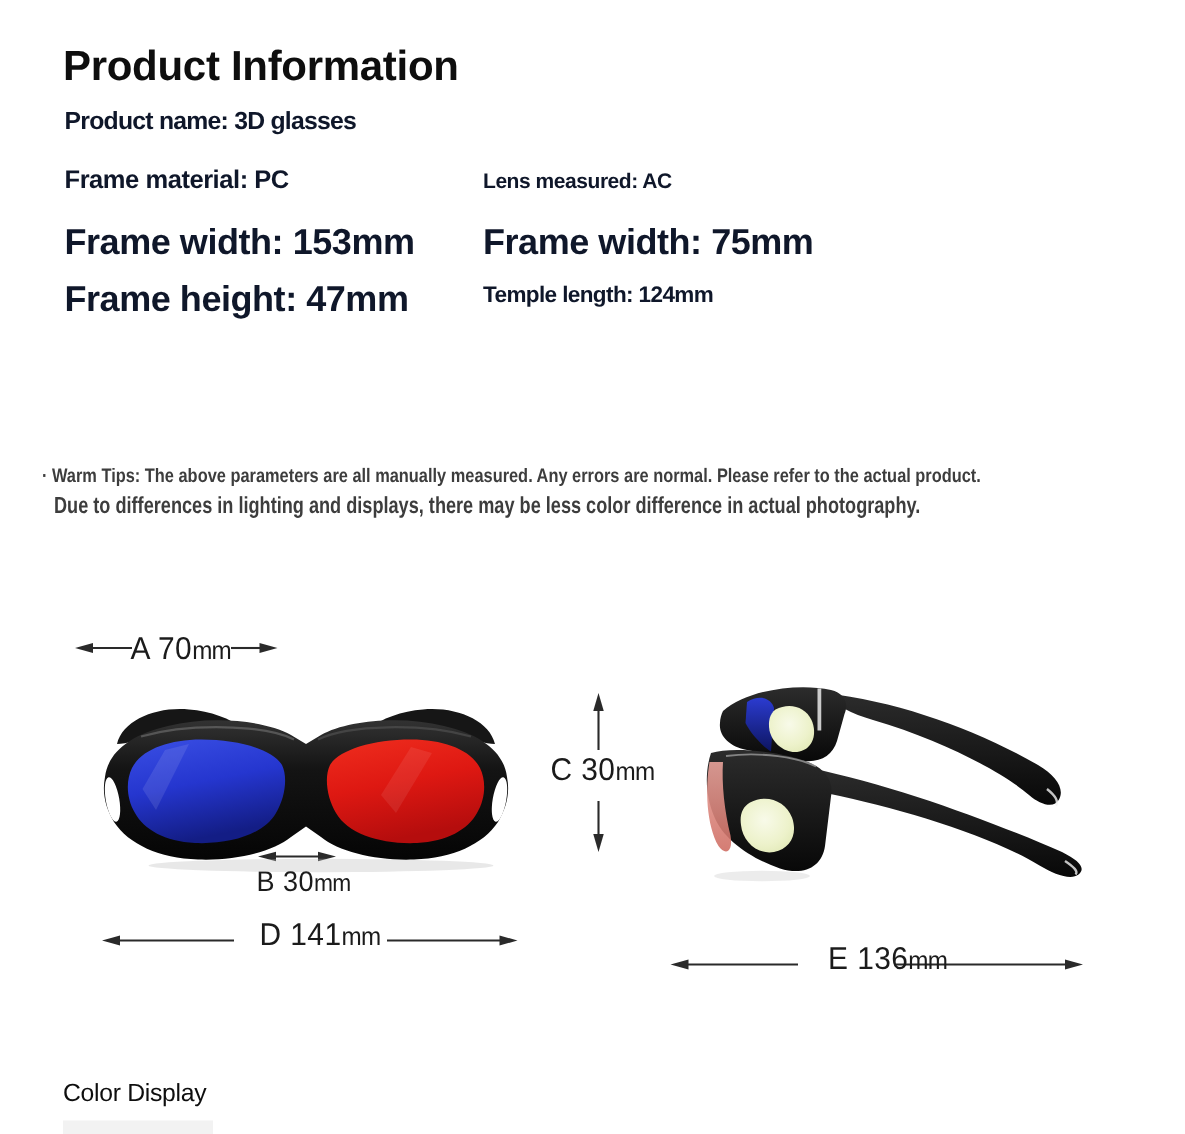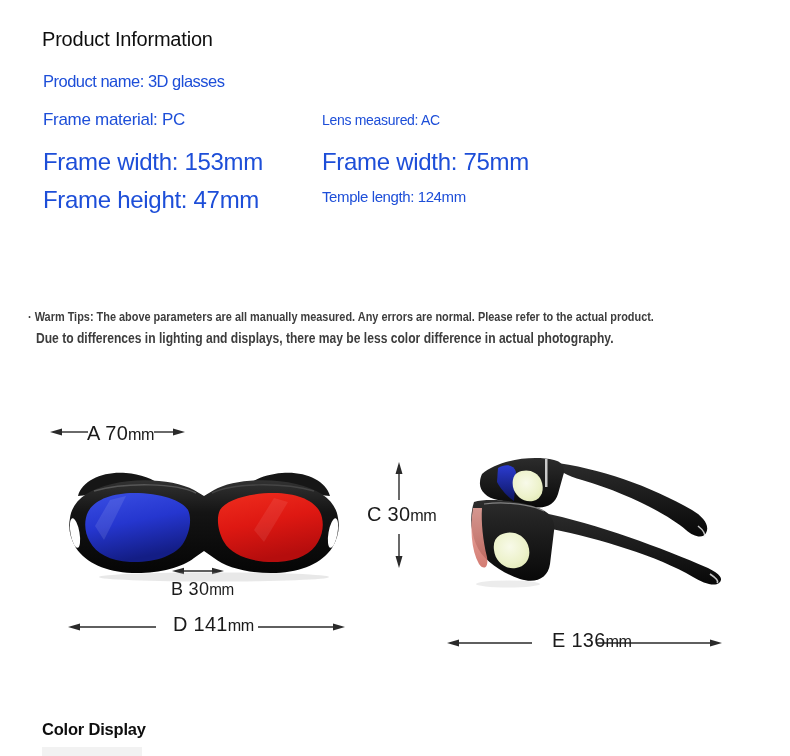--- a/index.html
+++ b/index.html
@@ -1,40 +1,40 @@
 <!DOCTYPE html>
 <html><head>
 <meta charset="utf-8">
 <style>
   html,body{margin:0;padding:0;background:#fff;}
   .page{
     position:relative;width:790px;height:756px;background:#ffffff;overflow:hidden;
     font-family:"Liberation Sans","DejaVu Sans",sans-serif;color:#383838;
   }
   .abs{position:absolute;white-space:nowrap;}
-  .h1{font-size:20px;font-weight:normal;color:#0e0e0e;letter-spacing:-0.2px;}
-  .spec{font-weight:normal;color:#1d4ed8;letter-spacing:-0.2px;}
+  .h1{font-size:28px;font-weight:bold;color:#0e0e0e;letter-spacing:-0.2px;}
+  .spec{font-weight:bold;color:#0f172a;letter-spacing:-0.2px;}
   .s16{font-size:16.5px;letter-spacing:-0.5px;}
   .s18{font-size:24px;letter-spacing:-0.3px;}
   .s15{font-size:15.5px;letter-spacing:-0.4px;}
   .s14{font-size:14px;letter-spacing:-0.3px;}
   .wrap2{white-space:normal;width:348px;line-height:19px;}
   .tip1{
     font-size:13px;font-weight:bold;color:#3d3d3d;letter-spacing:0;
     transform:scaleX(0.84);transform-origin:left top;
   }
   .tip2{
     font-size:15.5px;font-weight:bold;color:#3d3d3d;white-space:normal;
     width:762px;line-height:16.5px;transform:scaleX(0.78);transform-origin:left top;
   }
   .dim-label{font-size:21px;color:#1b1b1b;font-weight:400;letter-spacing:0.3px;
     transform:scaleX(0.95);transform-origin:left top;}
   .dim-label .dim-unit{font-size:17px;letter-spacing:-0.5px;}
   .dim-b{font-size:19px;}
-  .h2{font-size:16.5px;font-weight:bold;color:#0e0e0e;letter-spacing:-0.2px;}
+  .h2{font-size:16.5px;font-weight:normal;color:#0e0e0e;letter-spacing:-0.2px;}
   .next-edge{position:absolute;left:42px;top:747px;width:100px;height:9px;background:#f2f2f2;}
   svg{display:block;}
 </style>
 </head>
 <body>
 
 <div class="page">
 
   <div class="abs h1" style="left:42px;top:28px;">Product Information</div>
 

